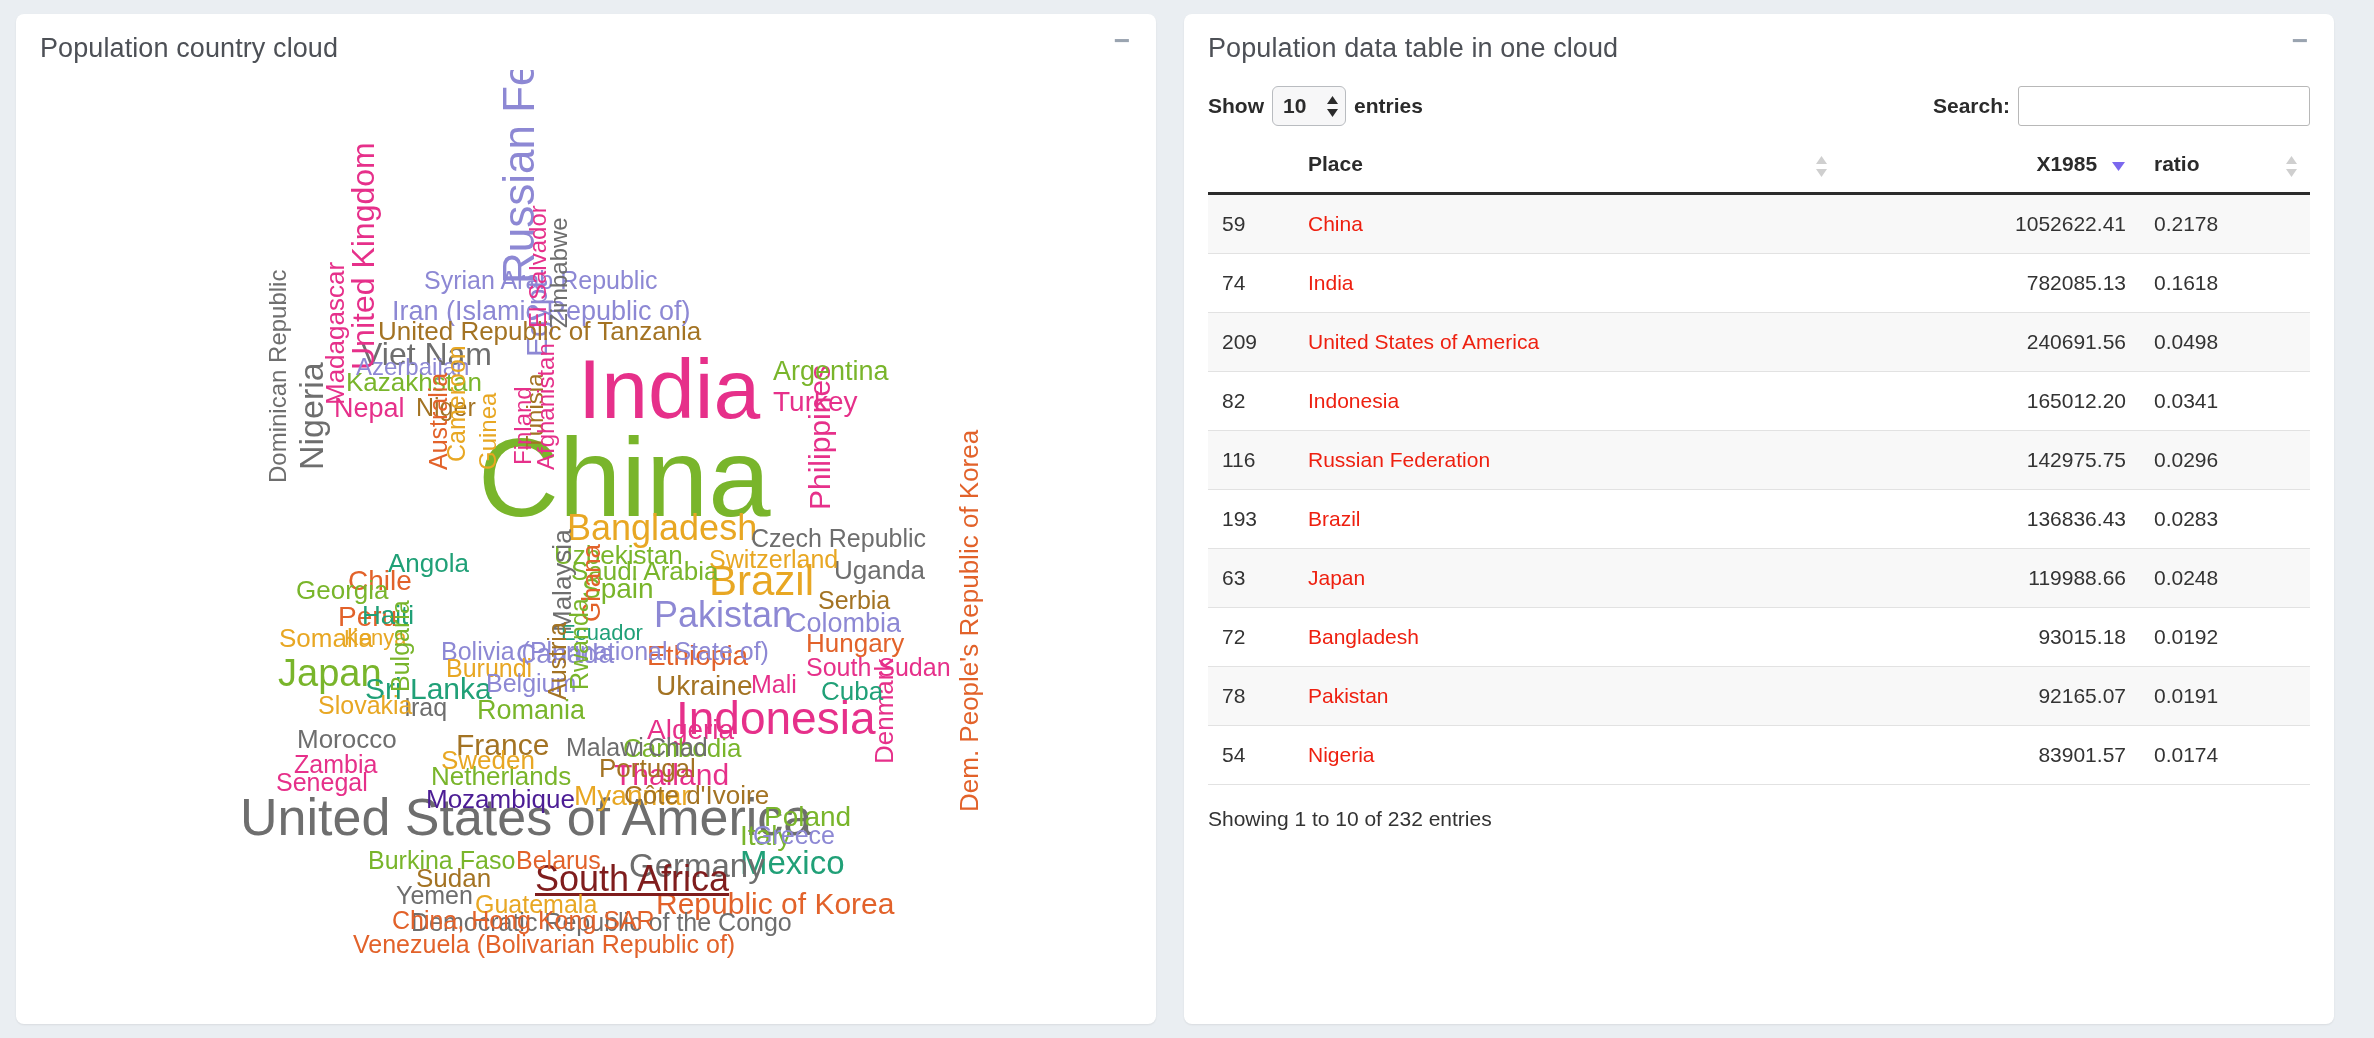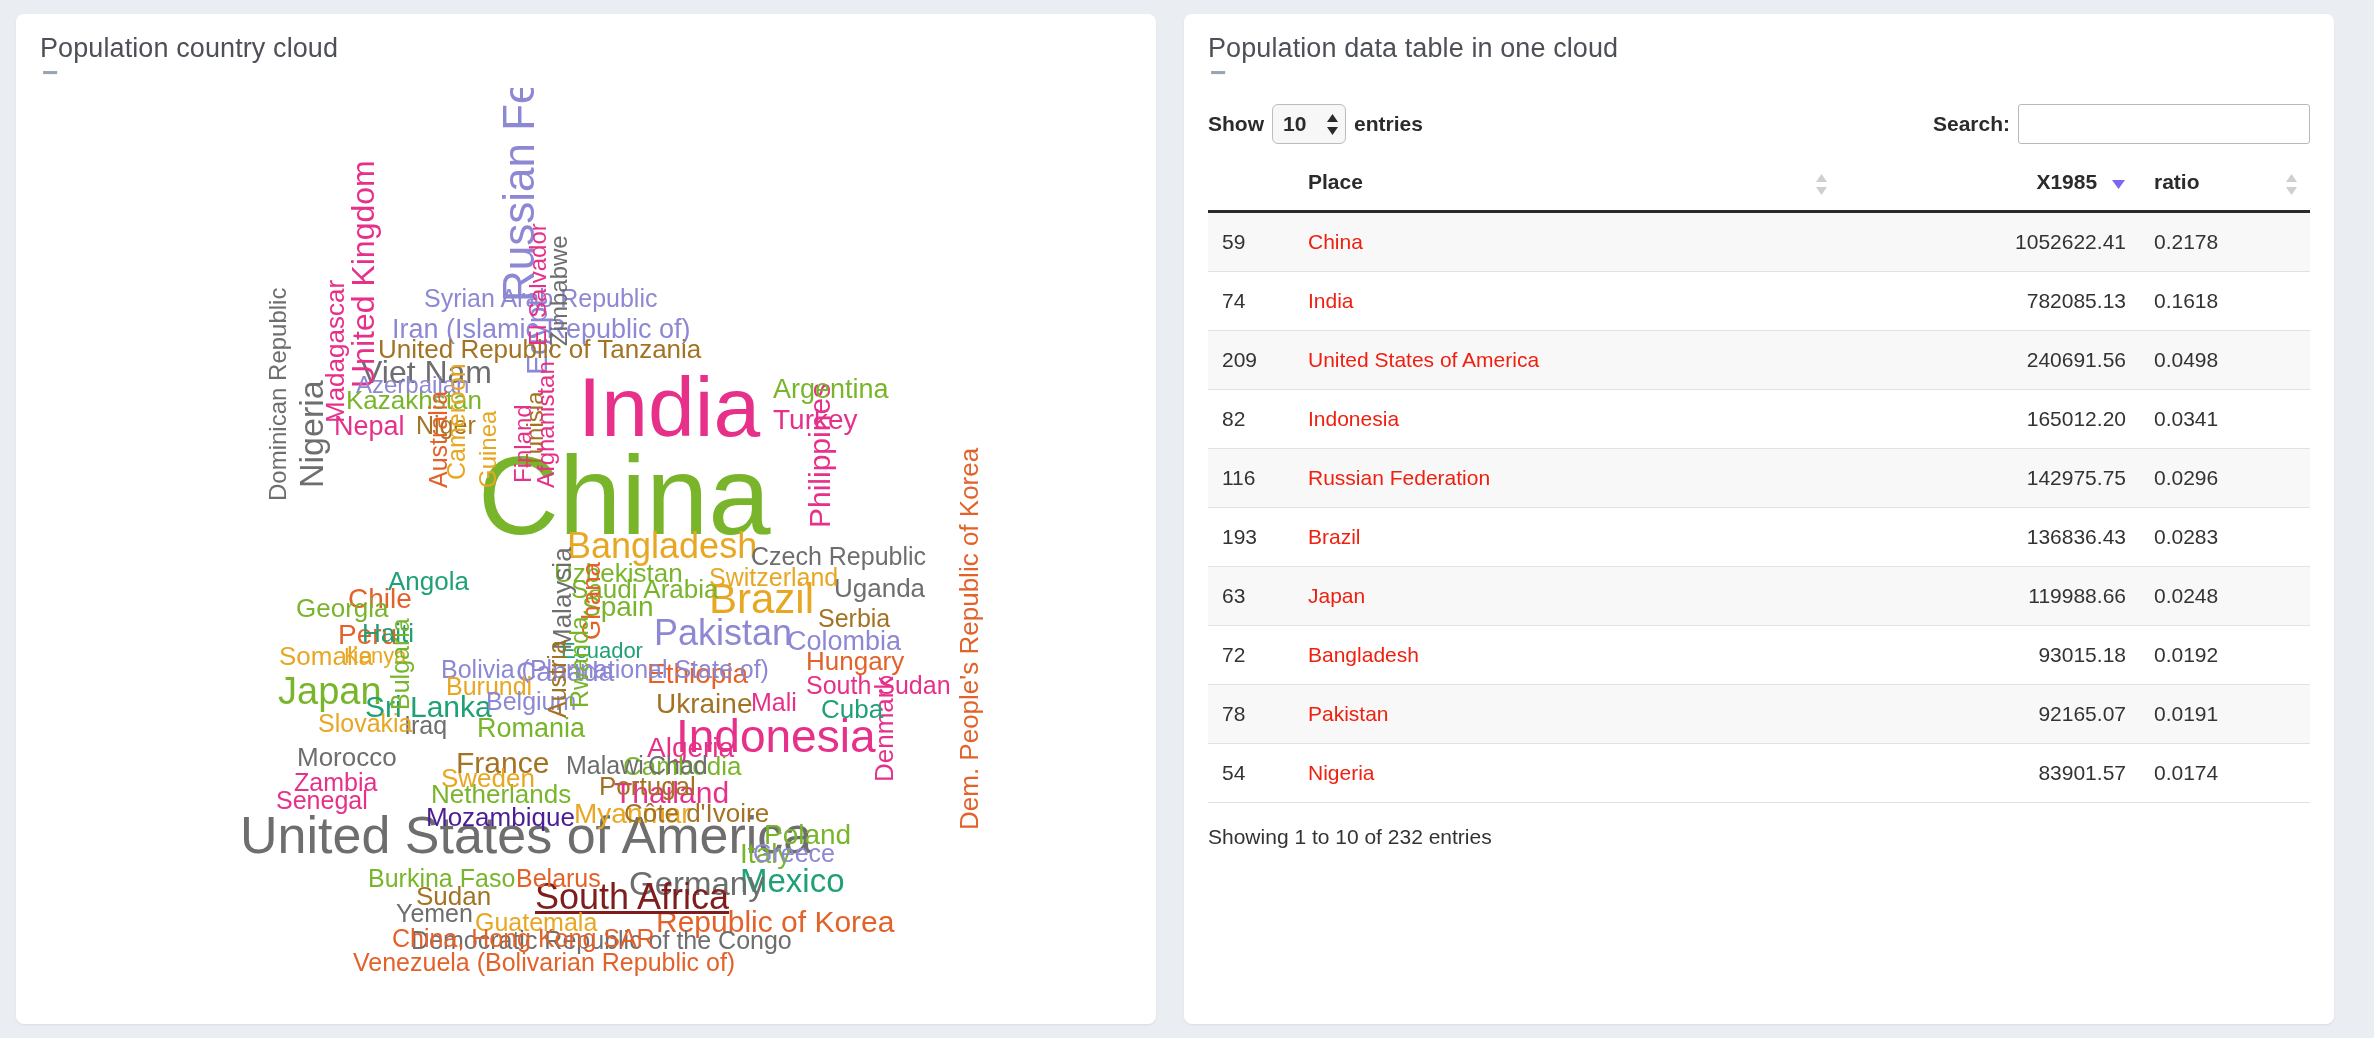--- a/index.html
+++ b/index.html
@@ -25,21 +25,20 @@
     box-shadow: 0 1px 2px rgba(0,0,0,.08);
     position: relative;
     display: flex;
     flex-direction: column;
   }
   .panel-header {
     display: flex;
     align-items: flex-start;
     justify-content: space-between;
     padding: 18px 24px 6px 24px;
-    flex-direction: column;
   }
   .panel-title {
     font-size: 27px;
     color: #4d5056;
     font-weight: 400;
     line-height: 1.2;
     letter-spacing: .1px;
   }
   .collapse-btn {
     color: #9aa4b0;

